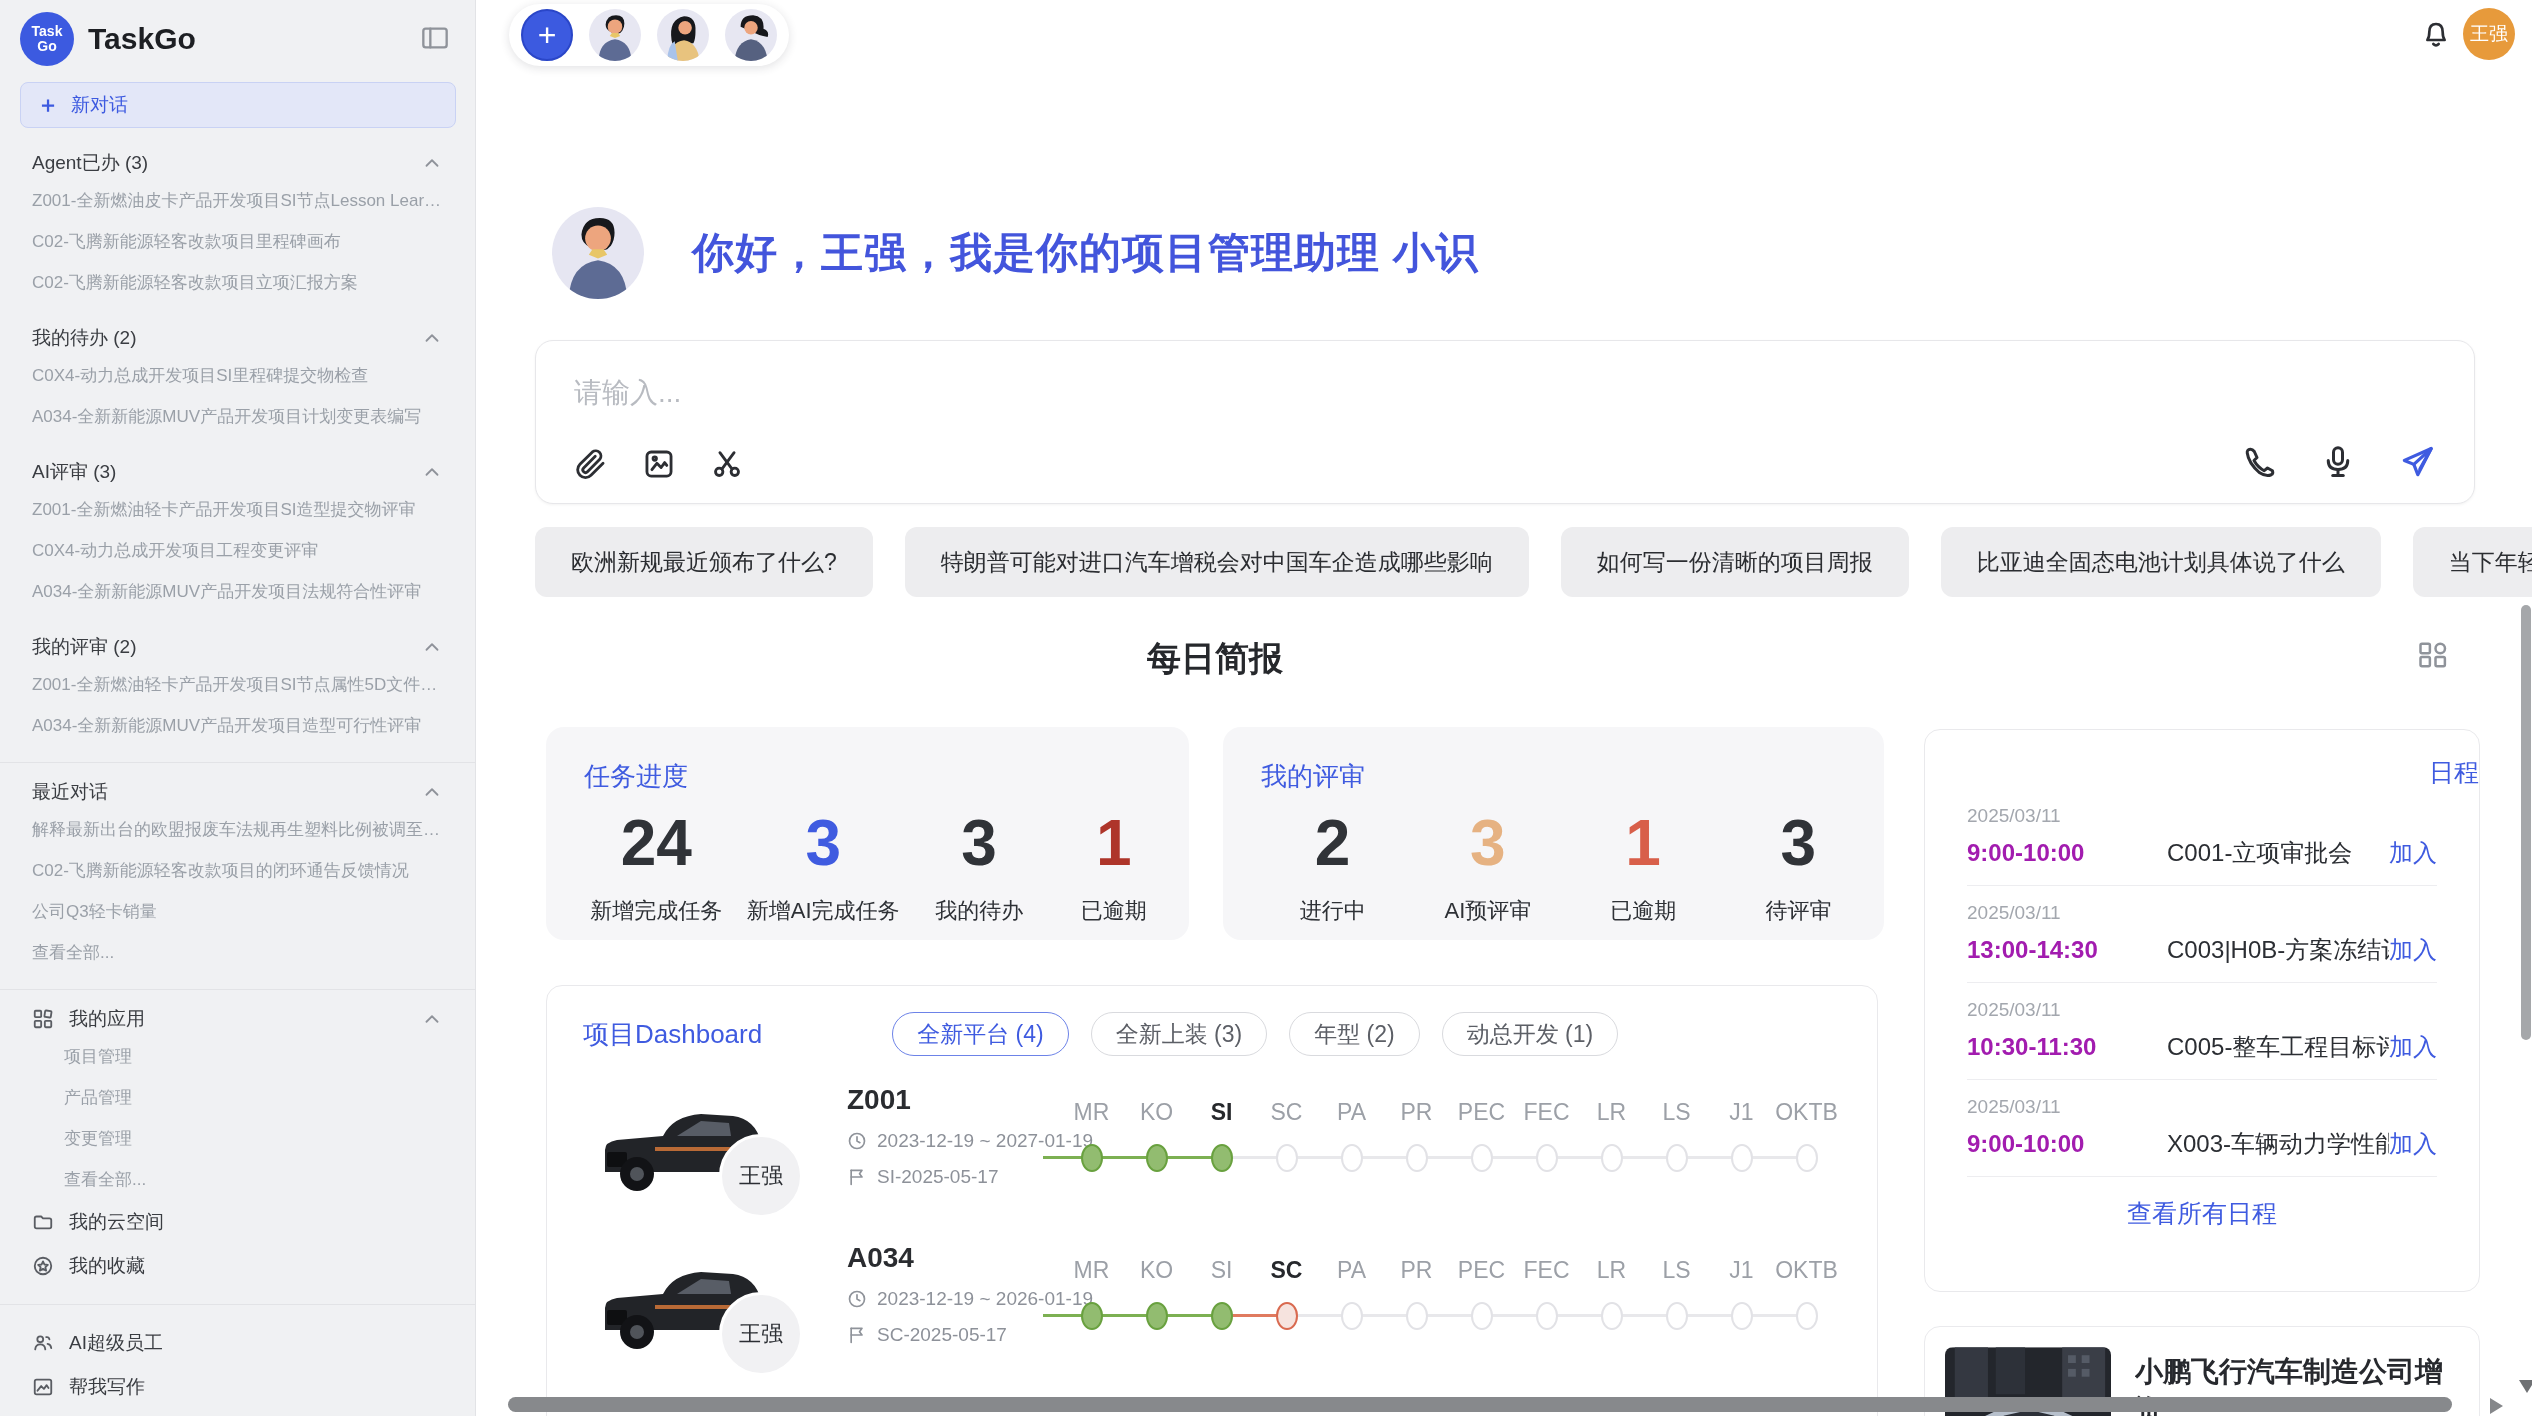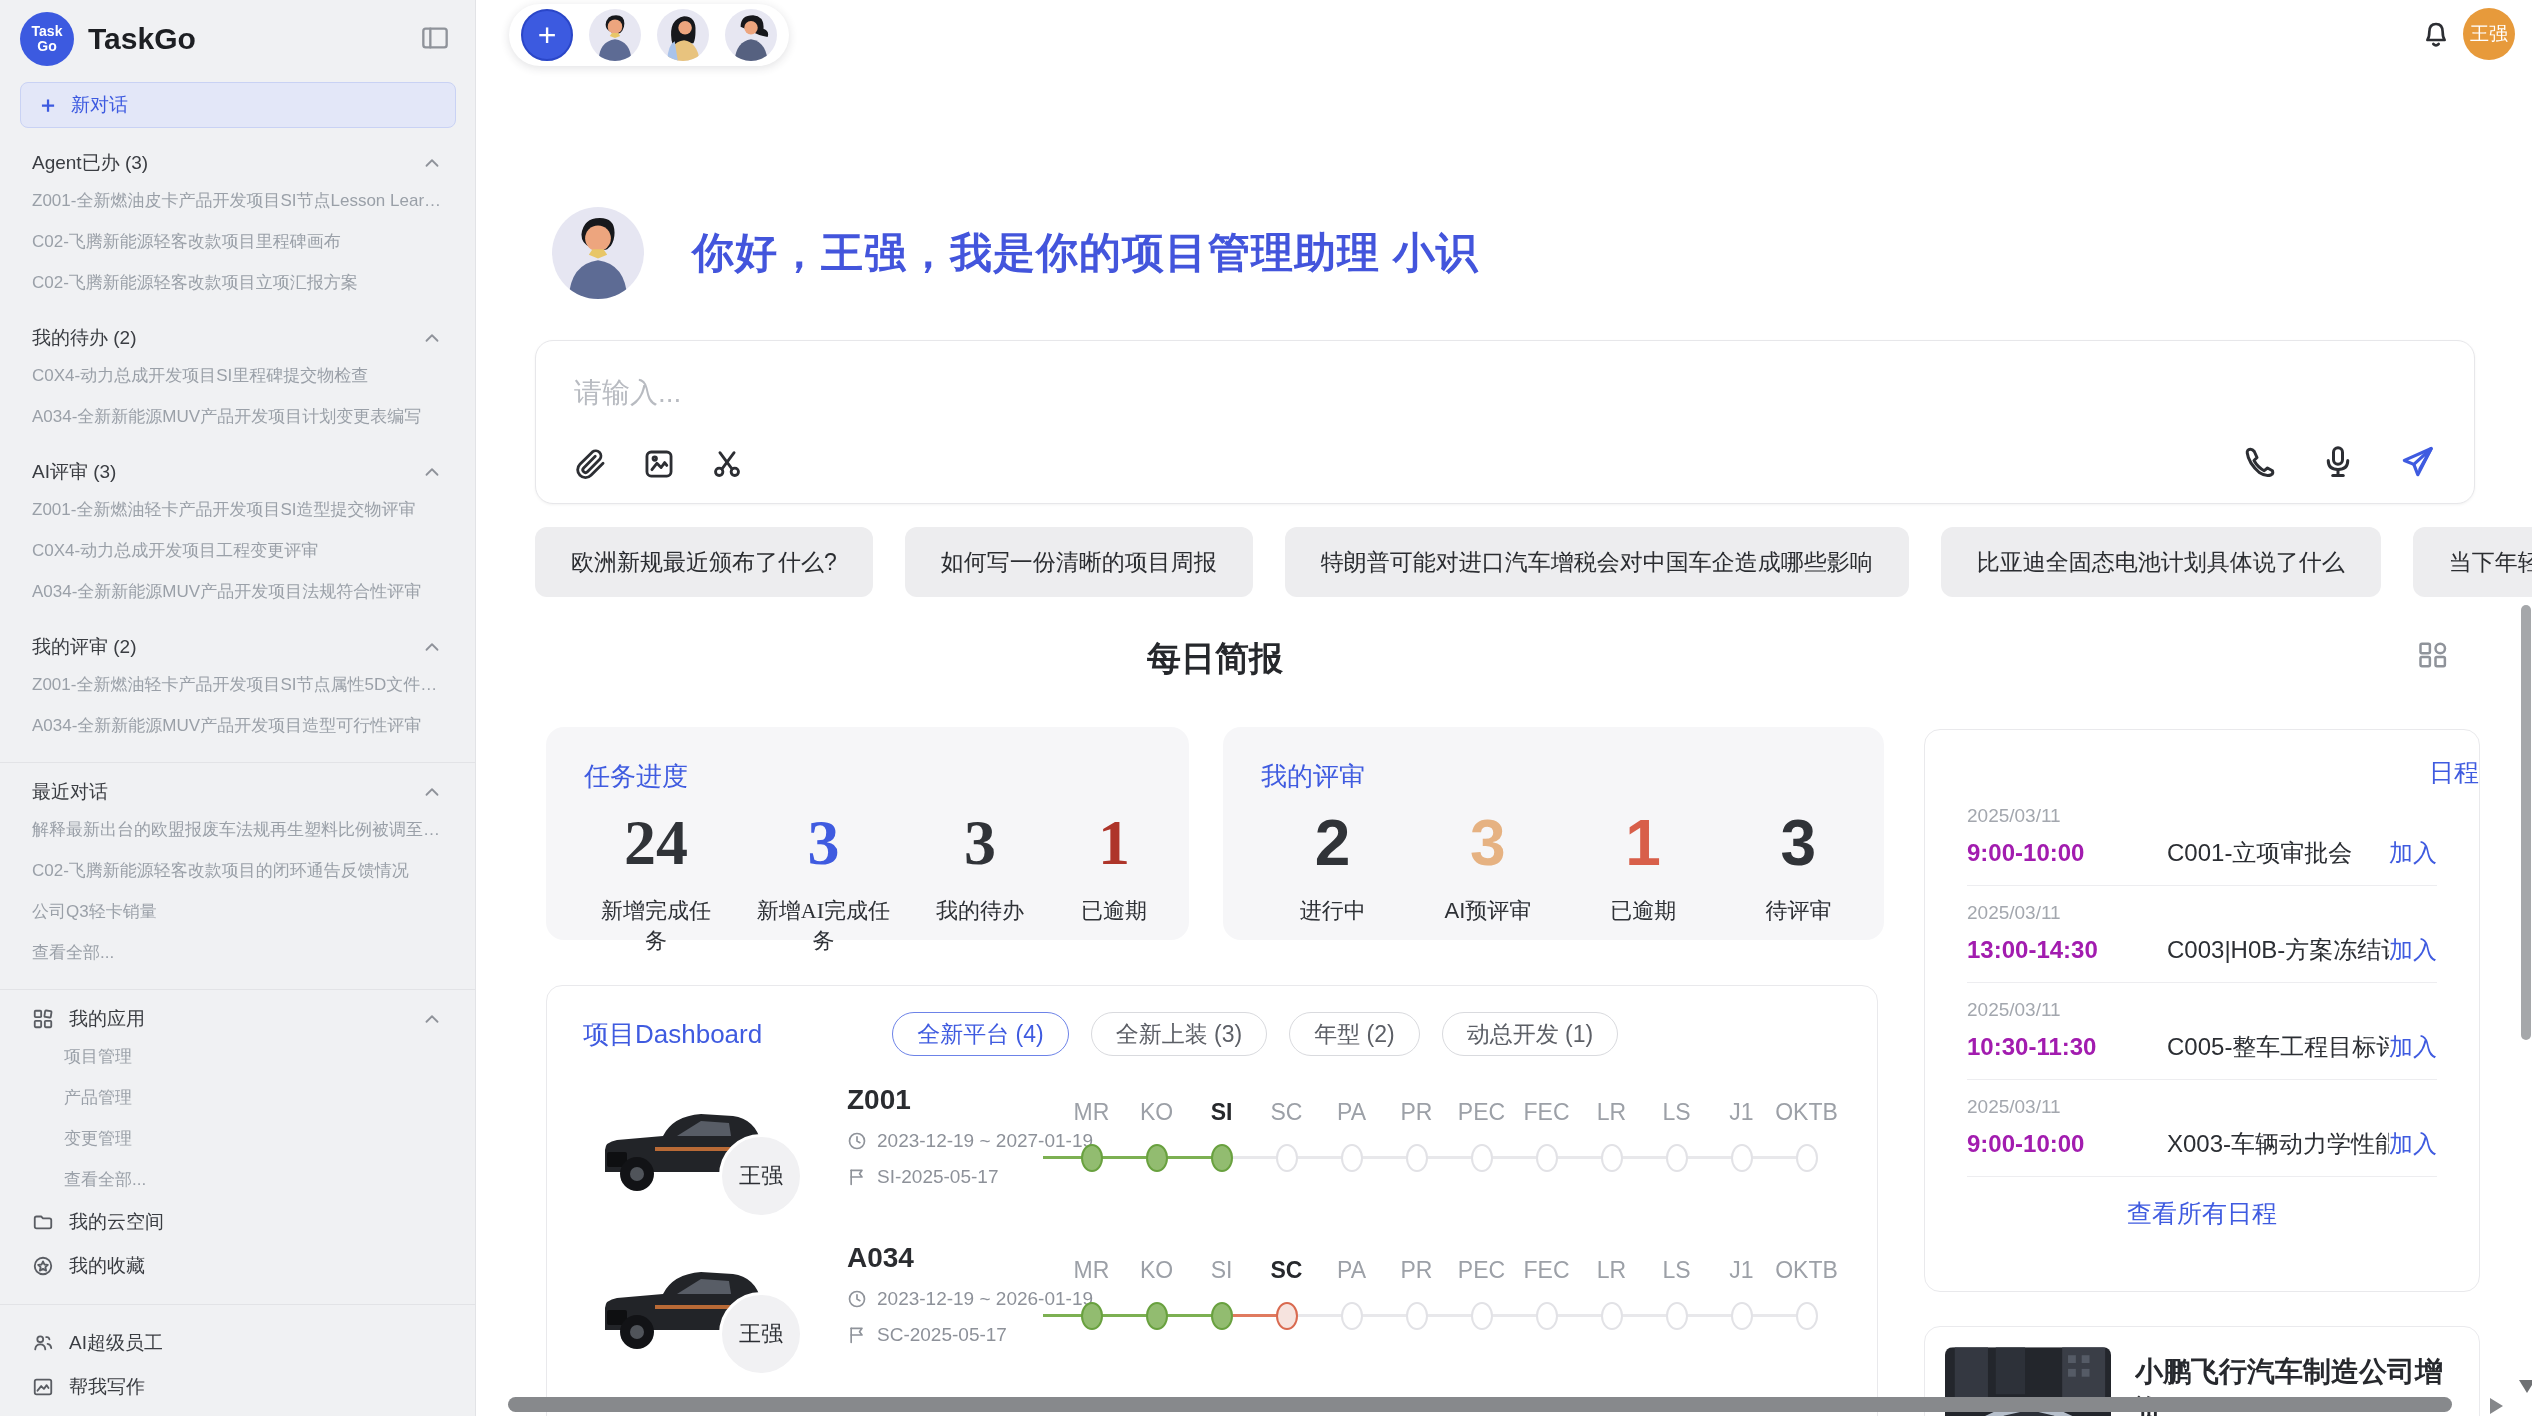--- a/index.html
+++ b/index.html
@@ -68,21 +68,21 @@
   .chips { position:absolute; left:535px; top:527px; width:1944px; display:flex; gap:32px; }
   .chip { height:70px; padding:0 36px; background:#ededef; border-radius:12px; font-size:23px;
     color:#2b2d31; display:flex; align-items:center; white-space:nowrap; cursor:pointer; }
 
   
   .brief-title { position:absolute; left:546px; top:636px; width:1338px; text-align:center;
     font-size:34px; font-weight:bold; color:#26282c; }
   .brief-grid-ic { position:absolute; left:2416px; top:640px; cursor:pointer; }
   .brief-row { position:absolute; left:546px; top:727px; display:flex; gap:34px; }
   .stat-card { background:#f6f6f8; border-radius:18px; height:213px; }
-  .stat-card.c1 { width:643px;font-family:Liberation Serif, serif; } .stat-card.c2 { width:661px; }
+  .stat-card.c1 { width:643px; } .stat-card.c2 { width:661px; }
   .stat-card .sc-title { font-size:26px; color:#3f5be0; margin:32px 0 0 38px; }
   .stat-row { display:flex; justify-content:space-around; margin-top:14px; padding:0 20px; }
   .stat { text-align:center; min-width:110px;margin-left:24px; }
   .stat .v { font-size:64px; font-weight:600; line-height:70px; }
   .stat .l { font-size:22px; color:#2e3136; margin-top:18px; }
   .v-dark { color:#303338; } .v-blue { color:#3f5be0; } .v-red { color:#ae352a; }
   .v-tan { color:#e6b282; } .v-orange { color:#d85f4a; }
 
   
   .sched { position:absolute; left:1924px; top:729px; width:556px; height:563px; background:#fff;
@@ -404,22 +404,22 @@
       <svg width="38" height="38" viewBox="0 0 24 24" class="ico" style="stroke:#3f5be0">
           <path d="M21 3.5 L4 11 L10 13.5 L12.5 20 Z"></path>
           <path d="M10 13.5 L21 3.5 L13.8 16.5"></path>
         </svg>
     </span>
   </div>
 </div>
 
 <div class="chips">
   <div class="chip">欧洲新规最近颁布了什么?</div>
+  <div class="chip">特朗普可能对进口汽车增税会对中国车企造成哪些影响</div>
   <div class="chip">如何写一份清晰的项目周报</div>
-  <div class="chip">特朗普可能对进口汽车增税会对中国车企造成哪些影响</div>
   <div class="chip">比亚迪全固态电池计划具体说了什么</div>
   <div class="chip">当下年轻人对汽车外观有怎样的喜好趋势</div>
 </div>
 
 <div class="brief-title">每日简报</div>
 <span class="brief-grid-ic">
   <svg width="34" height="30" viewBox="0 0 26 24" class="ico ico-gray">
       <rect x="3" y="3" width="7.5" height="7.5" rx="1.2"></rect>
       <circle cx="18.8" cy="6.8" r="3.8"></circle>
       <rect x="3" y="13.5" width="7.5" height="7.5" rx="1.2"></rect>

